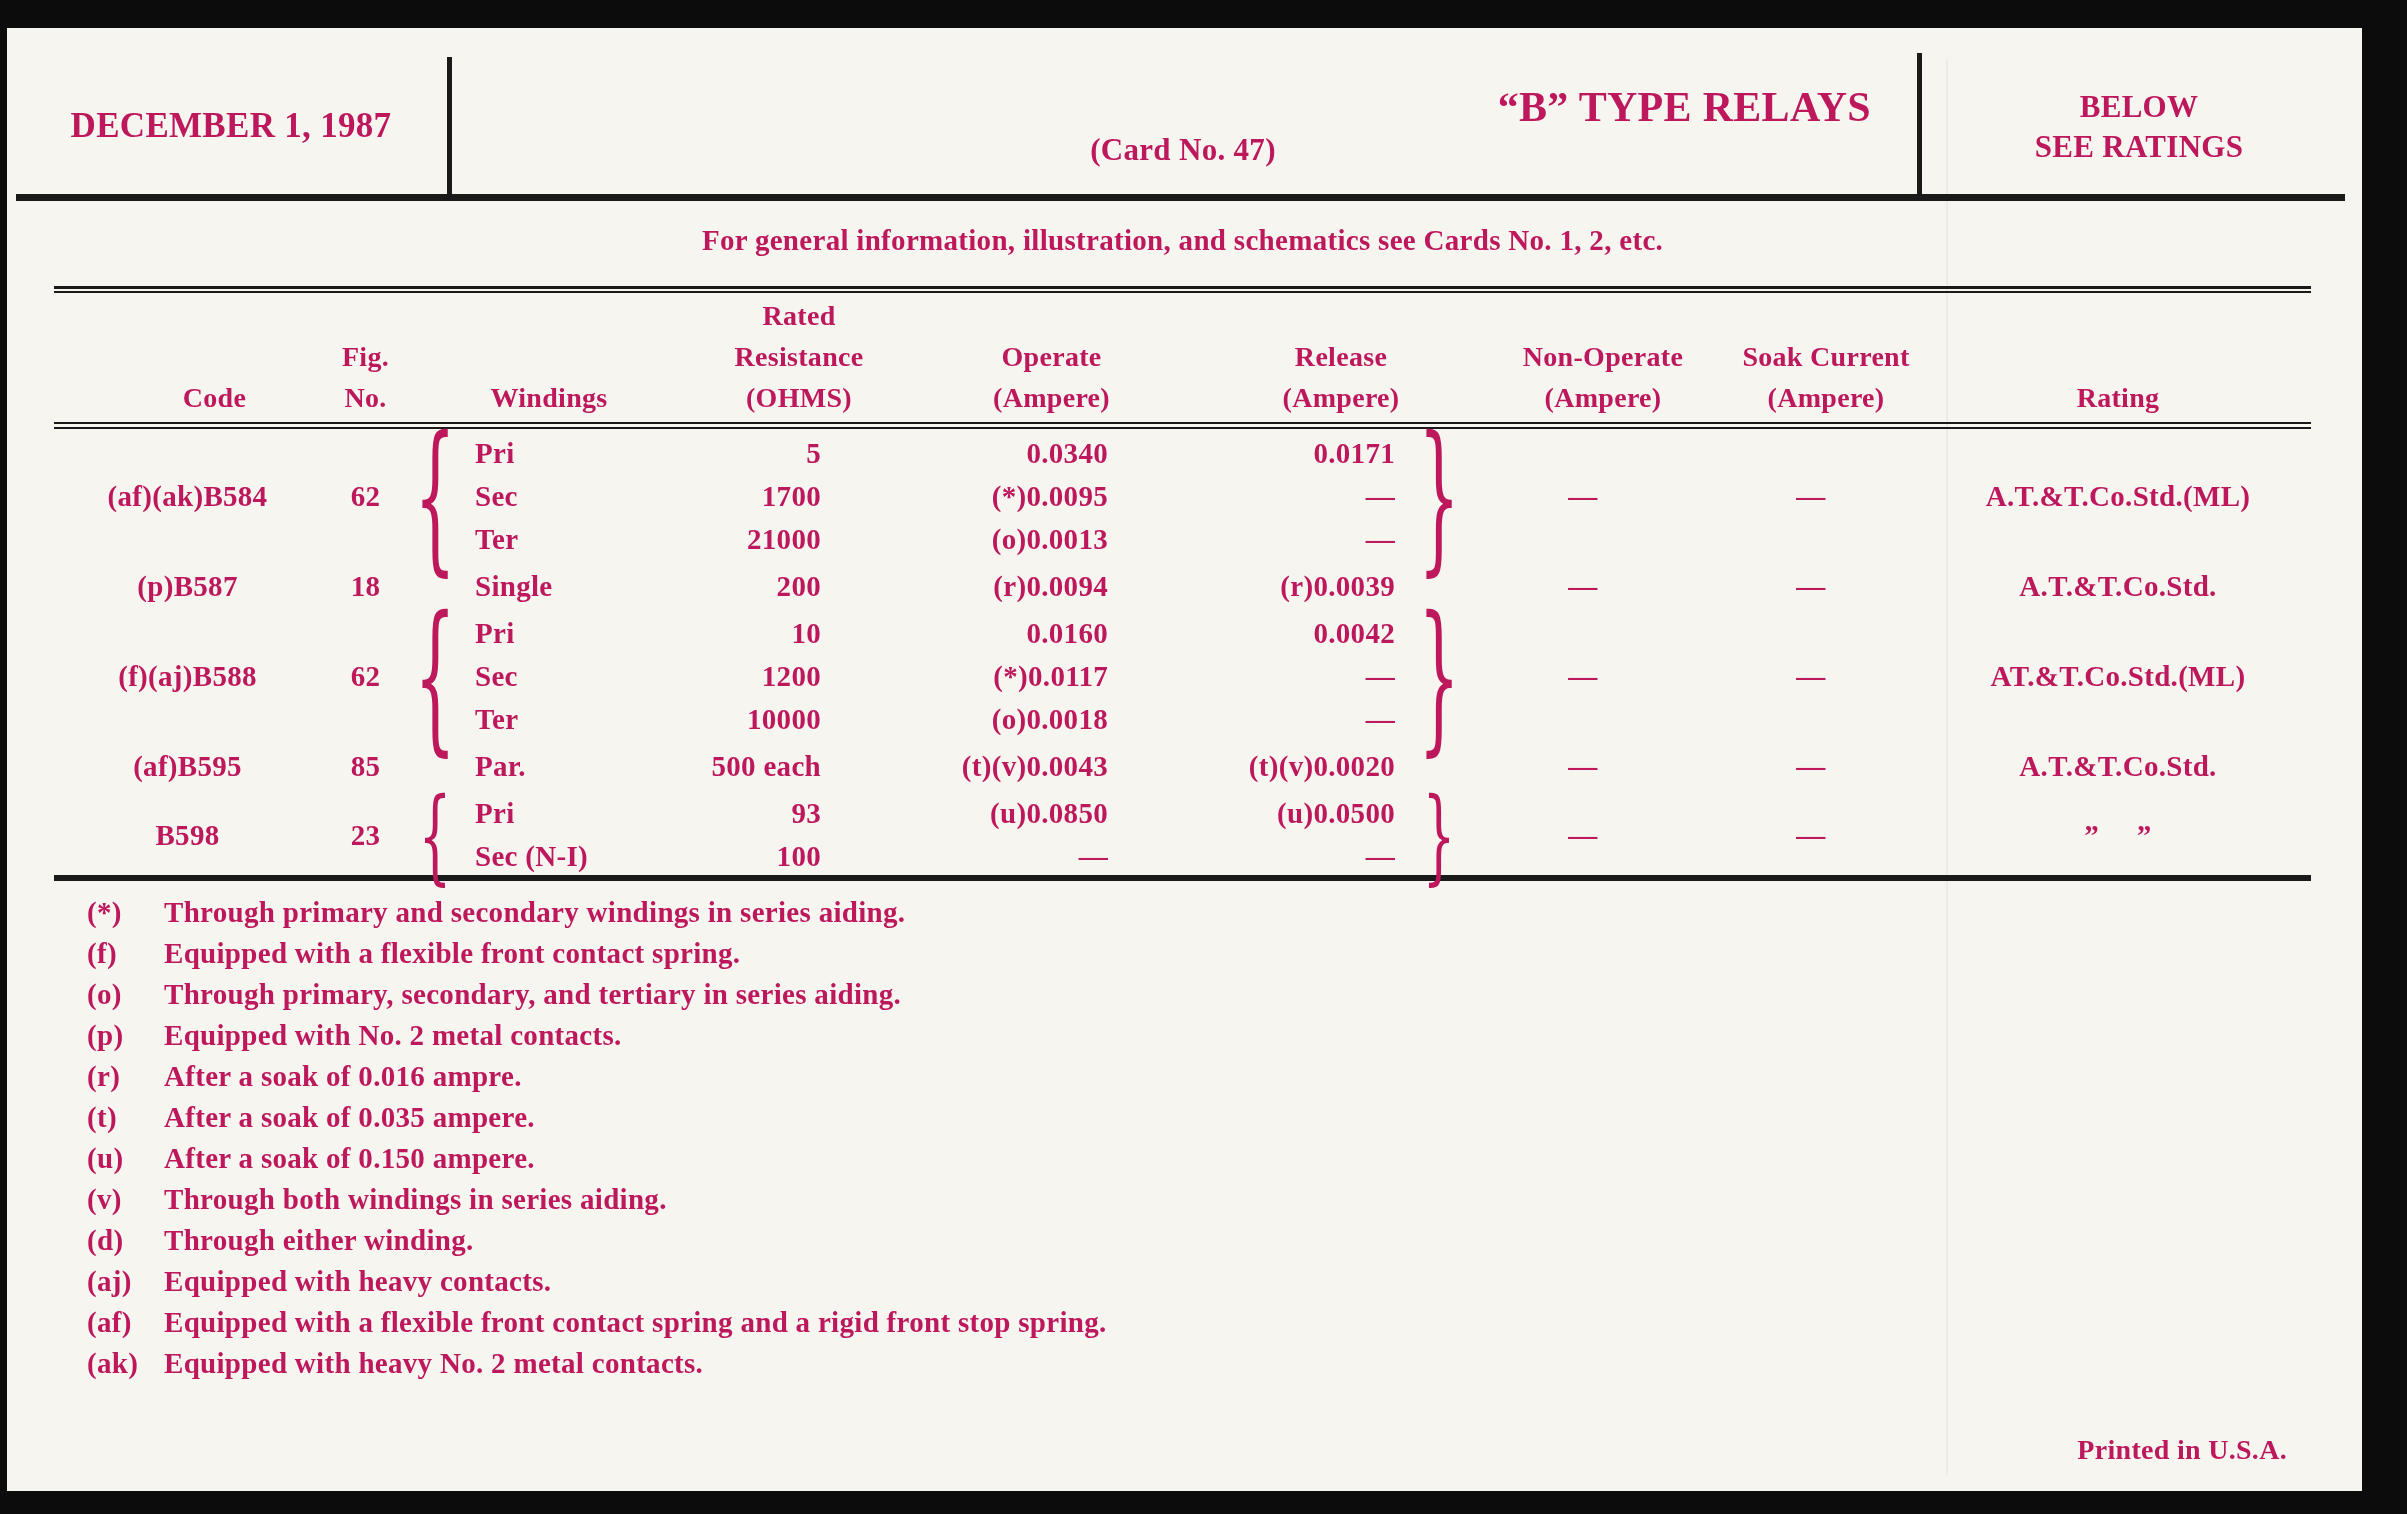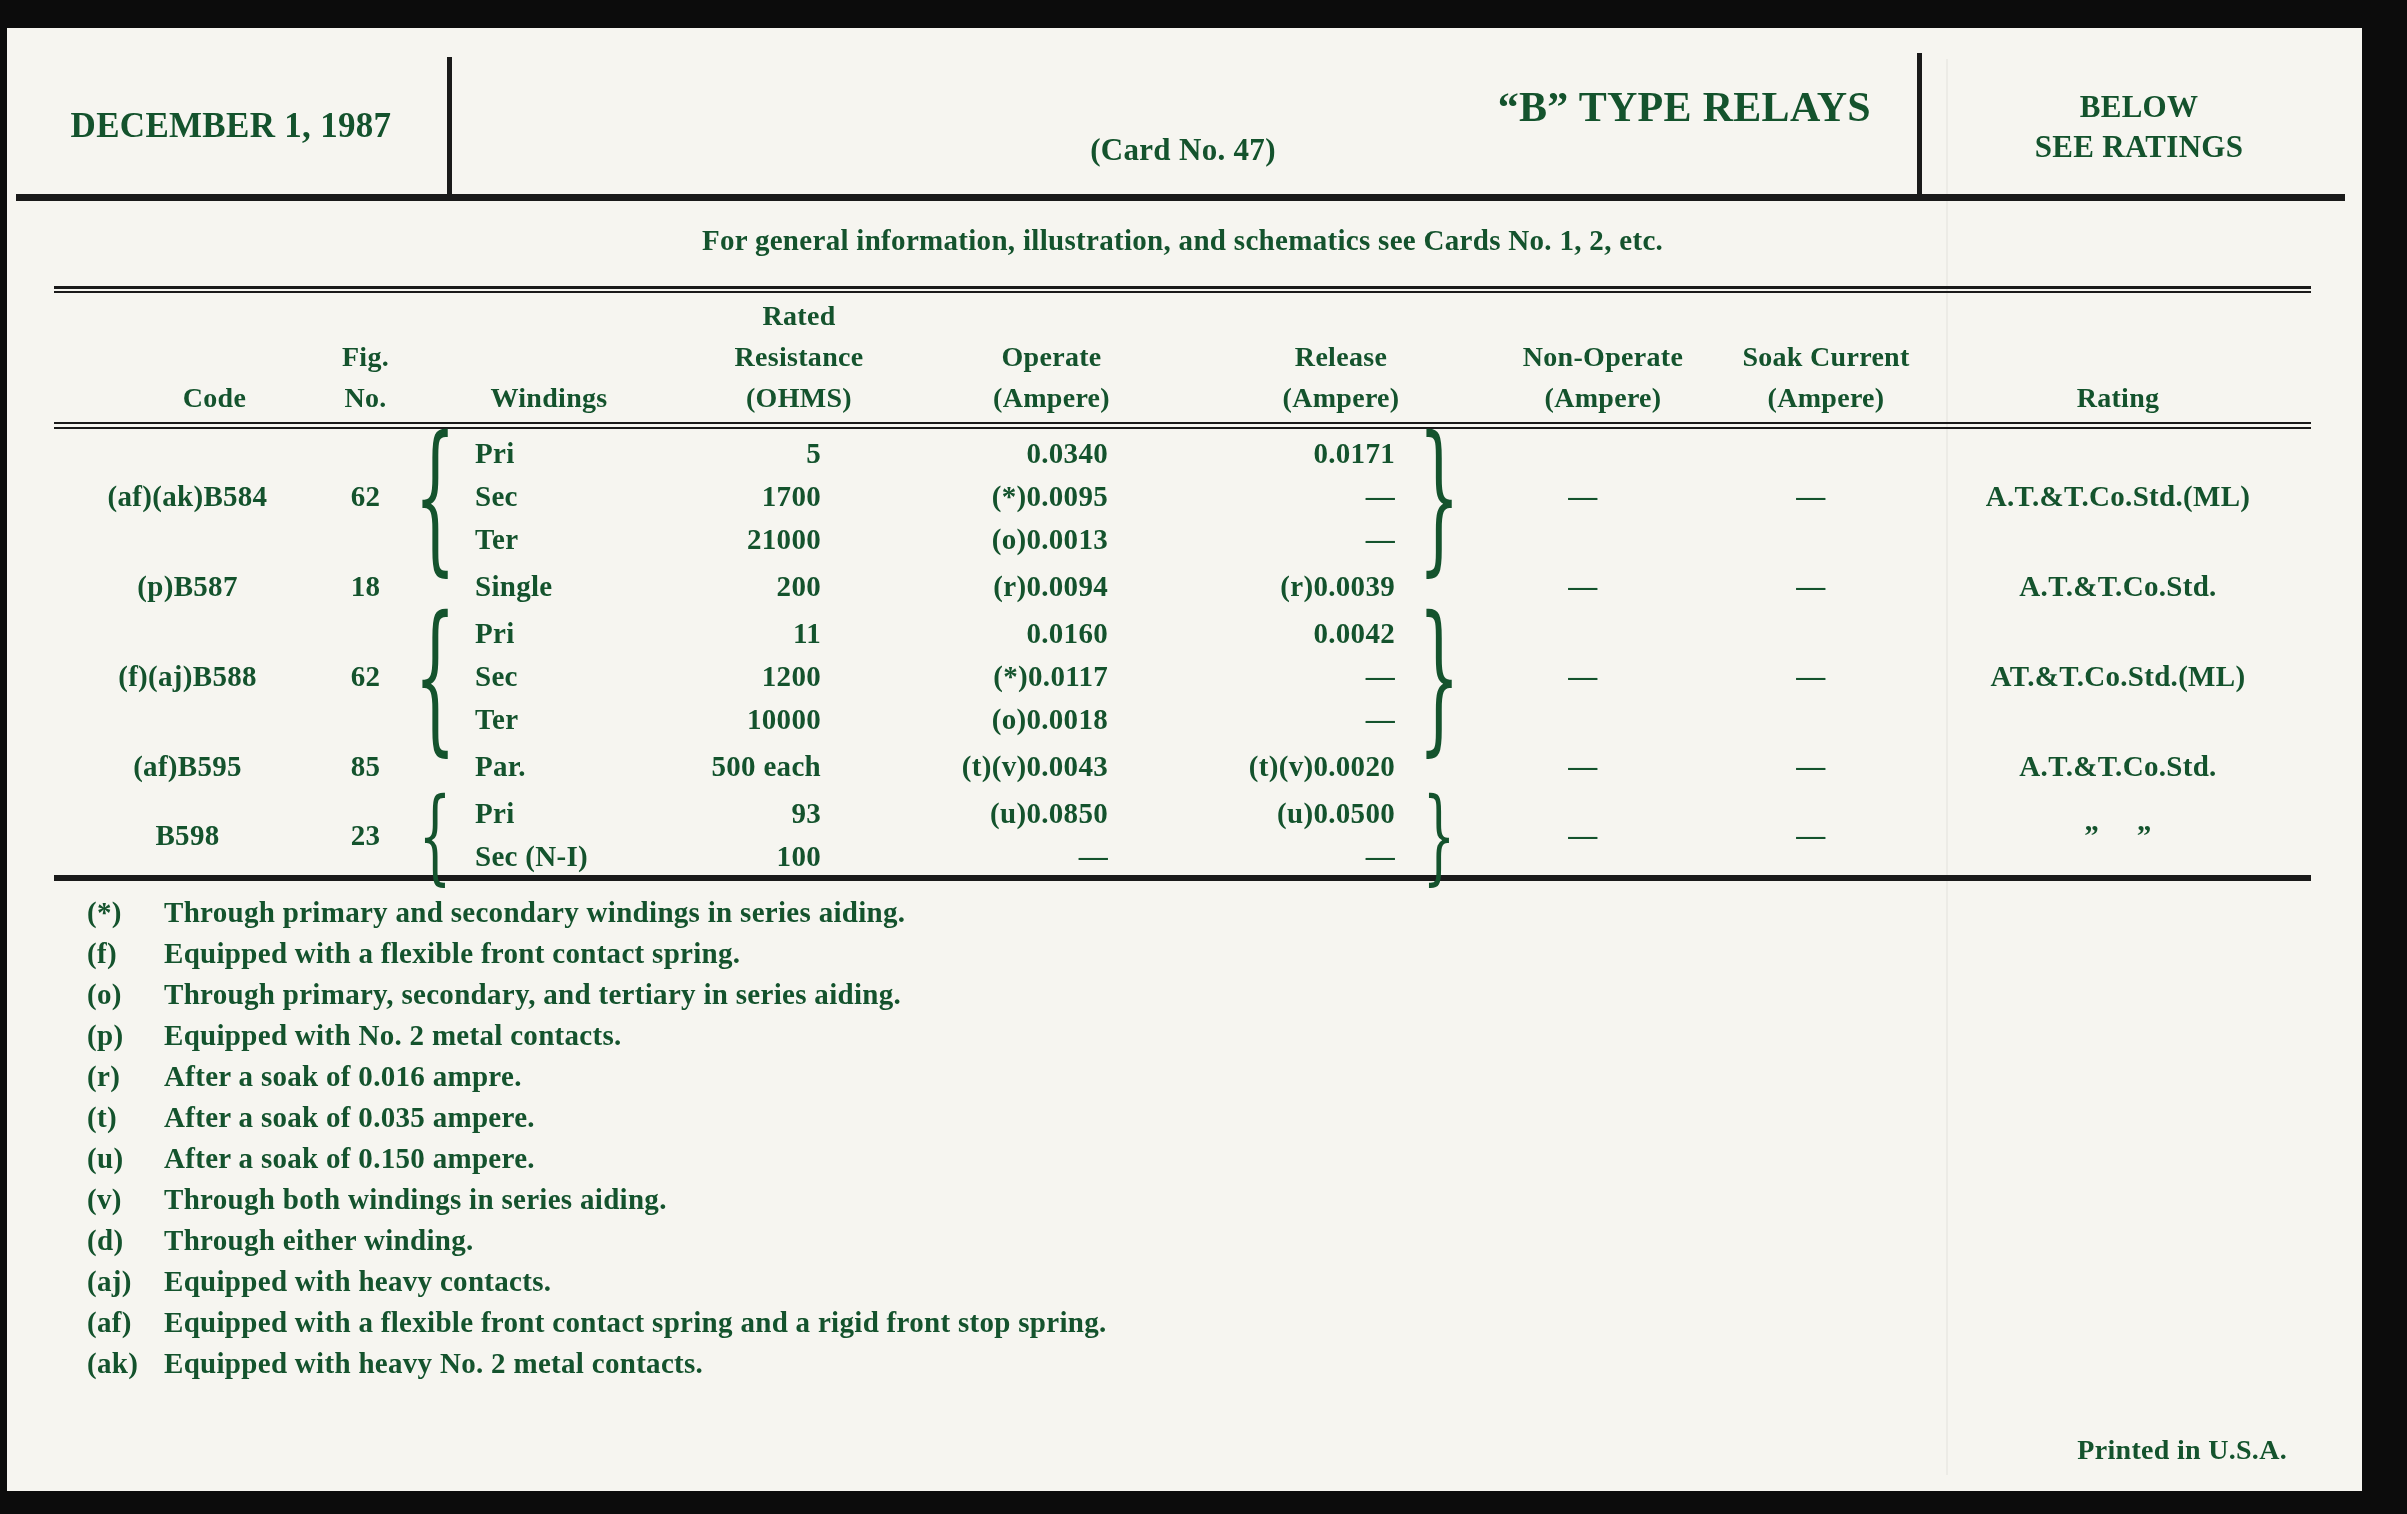--- a/index.html
+++ b/index.html
@@ -1,17 +1,17 @@
 <!DOCTYPE html>
 <html><head>
 <meta charset="utf-8">
 <style>
   html,body{margin:0;padding:0;background:#000;}
   .stage{position:relative;width:2408px;height:1515px;background:#f6f5f0;overflow:hidden;
-         font-family:"Liberation Serif","DejaVu Serif",serif;font-weight:700;color:#14532d;
+         font-family:"Liberation Serif","DejaVu Serif",serif;font-weight:700;color:#be185d;
          letter-spacing:0.3px;}
   .band{position:absolute;background:#0c0c0c;}
   .band-top{left:0;top:0;width:2408px;height:28px;}
   .band-right{right:0;top:0;width:46px;height:1515px;}
   .band-bottom{left:0;bottom:0;width:2408px;height:24px;}
   .band-left{left:0;top:0;width:7px;height:1515px;}
 
   
   .vrule{position:absolute;width:5px;background:#1a1a1a;}
   .vr1{left:447px;top:57px;height:139px;}
@@ -211,21 +211,21 @@
       <div class="cell fig vcenter">62</div>
       <div class="cell brl">
         <span class="brace b3">{</span>
       </div>
       <div class="cell stack windings">
         <span>Pri</span>
         <span>Sec</span>
         <span>Ter</span>
       </div>
       <div class="cell stack res">
-        <span>11</span>
+        <span>10</span>
         <span>1200</span>
         <span>10000</span>
       </div>
       <div class="cell stack op">
         <span>0.0160</span>
         <span>(*)0.0117</span>
         <span>(o)0.0018</span>
       </div>
       <div class="cell stack rel">
         <span>0.0042</span>

